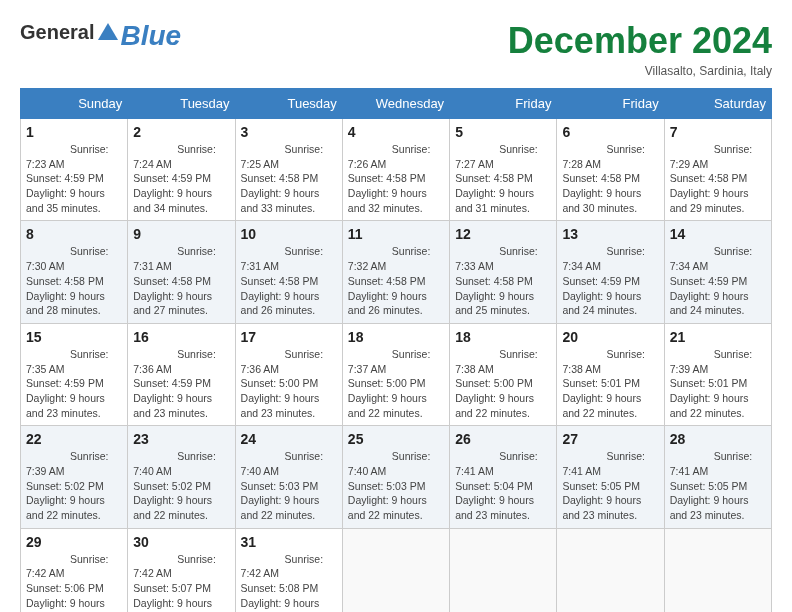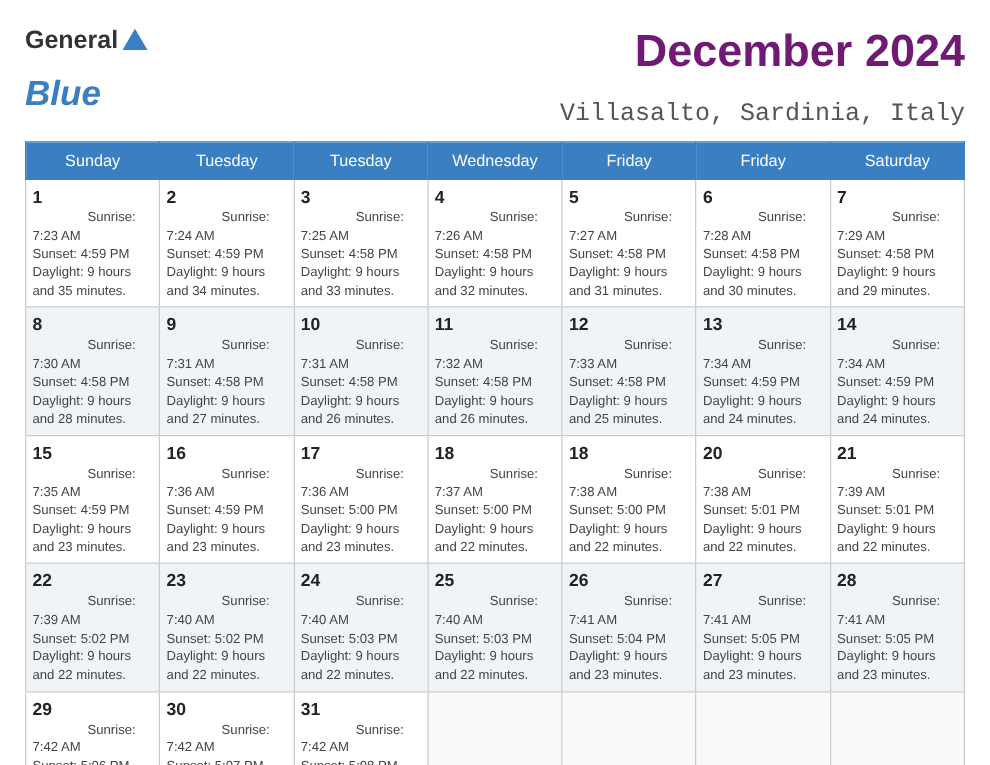--- a/index.html
+++ b/index.html
@@ -11,23 +11,22 @@
       padding: 20px;
     }
     .header {
       display: flex;
       justify-content: space-between;
       align-items: flex-start;
       margin-bottom: 10px;
     }
     .logo {
       display: flex;
-      flex-direction: column;
+      flex-direction: row;
       align-items: flex-start;
-      gap: 15px;
     }
     .logo-text {
       display: flex;
       align-items: center;
     }
     .logo-general {
       font-size: 20px;
       font-weight: bold;
       color: #333;
     }
@@ -41,38 +40,37 @@
       width: 24px;
       height: 24px;
       margin-left: 2px;
     }
     .title-section {
       text-align: right;
     }
     .month-year {
       font-size: 36px;
       font-weight: bold;
-      color: #701a75;
+      color: #15803d;
     }
     .location {
-      font-size: 20px;
+      font-size: 12px;
       color: #555;
-      margin-top: 18px;
-      font-family: Liberation Mono, monospace;
+      margin-top: 2px;
     }
     .calendar {
       width: 100%;
       border-collapse: collapse;
       font-size: 11px;
     }
     .calendar th {
       background-color: #3a7fc1;
       color: #fff;
       padding: 7px 5px;
-      text-align: center;
+      text-align: right;
       font-size: 13px;
       font-weight: normal;
       border: 1px solid #3a7fc1;
     }
     .calendar td {
       vertical-align: top;
       padding: 5px 5px;
       border: 1px solid #ccc;
       width: 108px;
       min-height: 80px;

